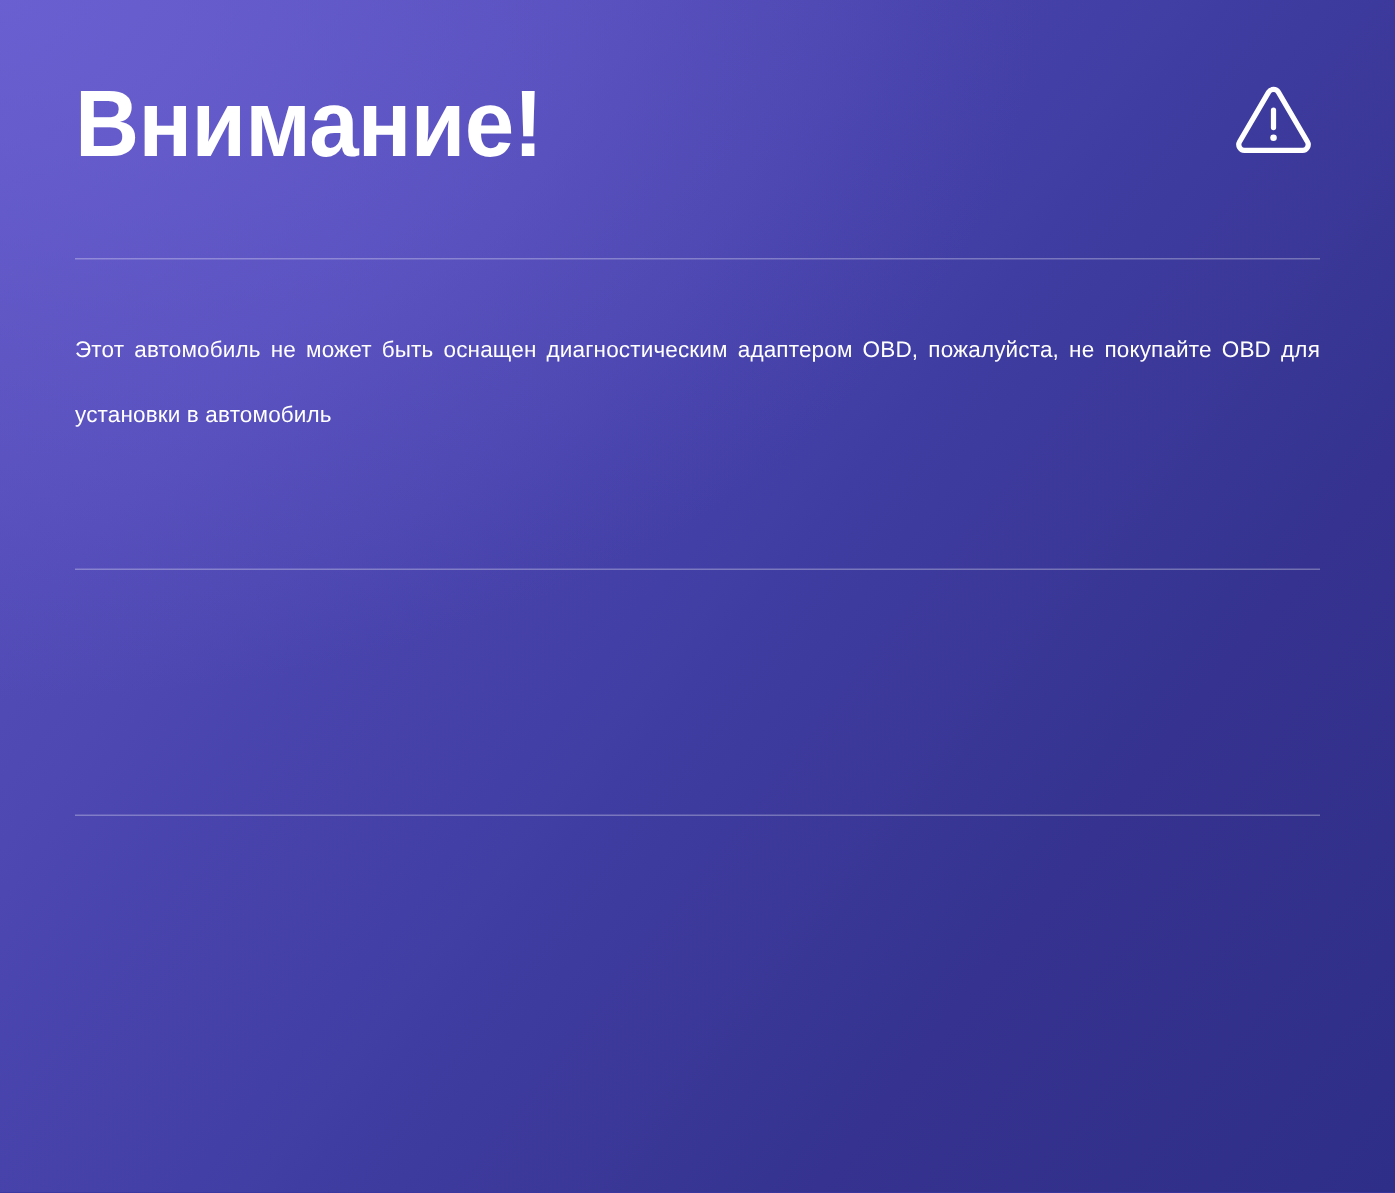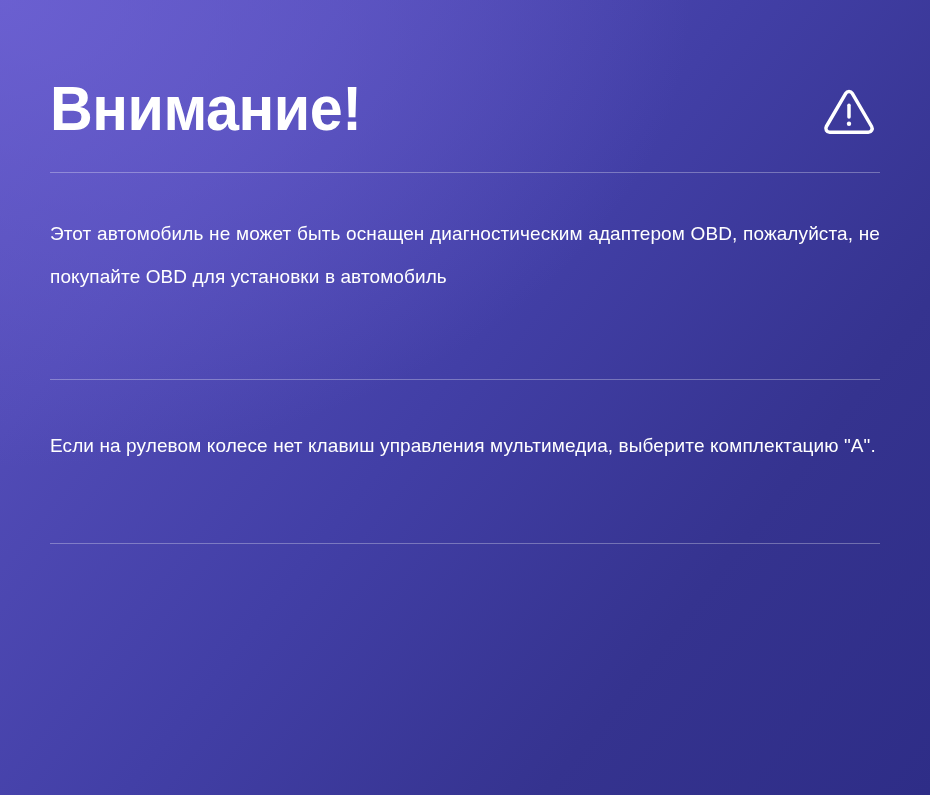--- a/index.html
+++ b/index.html
@@ -29,21 +29,21 @@
   }
 
   
   #header-row {
     position: absolute;
     left: 50px;
     right: 50px;
     top: 52px;
     height: 88px;
     display: flex;
-    align-items: flex-end;
+    align-items: flex-start;
     justify-content: space-between;
   }
 
   #page-title {
     font-size: 63px;
     line-height: 1;
     font-weight: 700;
     letter-spacing: -0.5px;
     color: #ffffff;
     font-family: "Liberation Sans", sans-serif;
@@ -74,21 +74,21 @@
   }
   #divider-1 { top: 172px; }
   #divider-2 { top: 379px; }
   #divider-3 { top: 543px; }
 
   
   .notice-block {
     position: absolute;
     left: 50px;
     width: 830px;
-    font-size: 19px;
+    font-size: 15px;
     line-height: 43px;
     font-weight: 400;
     color: #ffffff;
     letter-spacing: 0.1px;
     text-align: justify;
     text-justify: inter-word;
   }
 
   #notice-block-1 { top: 212px; }
   #notice-block-2 { top: 424px; }
@@ -114,20 +114,17 @@
   </div>
 
   <hr id="divider-1" class="divider">
 
   <div id="notice-block-1" class="notice-block">
     <p class="notice-text">Этот автомобиль не может быть оснащен диагностическим адаптером OBD, пожалуйста, не покупайте OBD для установки в автомобиль</p>
   </div>
 
   <hr id="divider-2" class="divider">
 
-  <div id="notice-block-2" class="notice-block">
-    <p class="notice-text">Если на рулевом колесе нет клавиш управления мультимедиа, выберите комплектацию "A".</p>
-  </div>
 
   <hr id="divider-3" class="divider">
 
 
 </div>
 
 </body></html>

